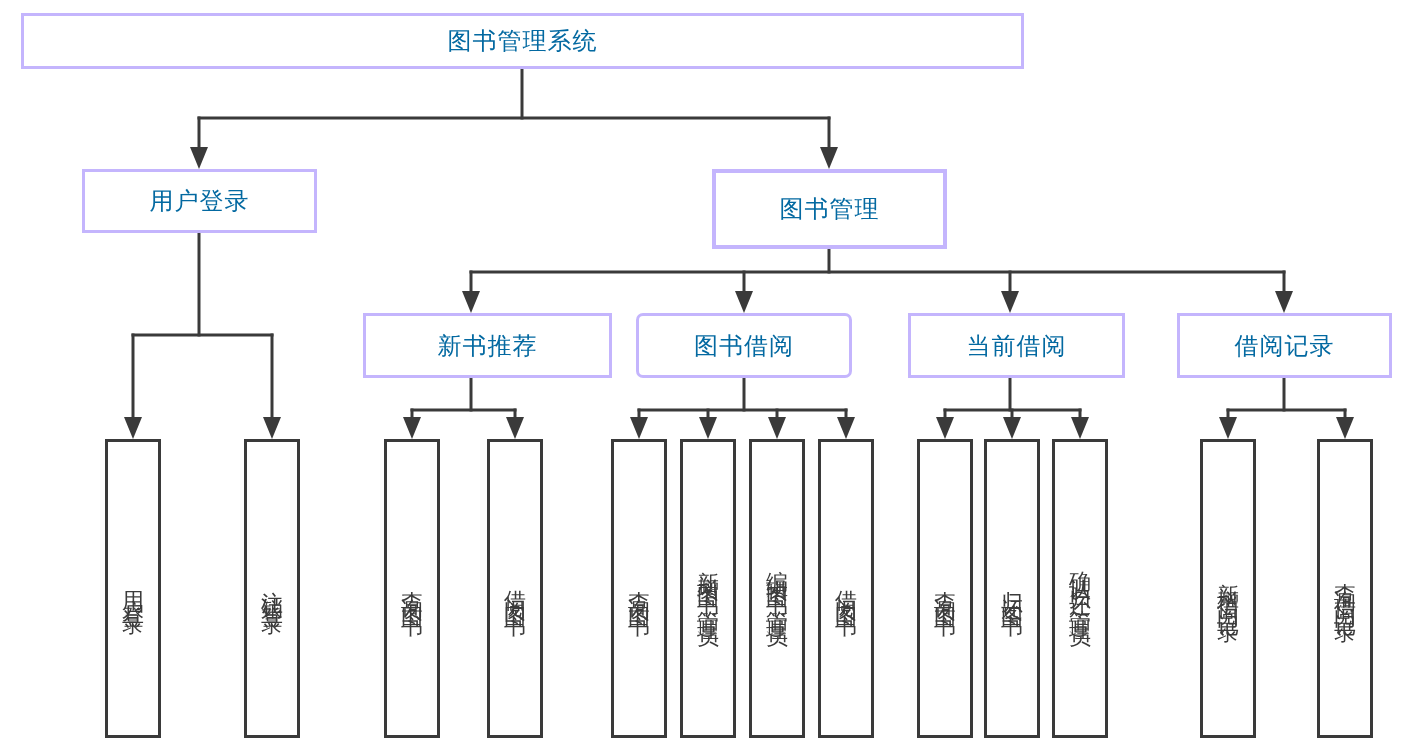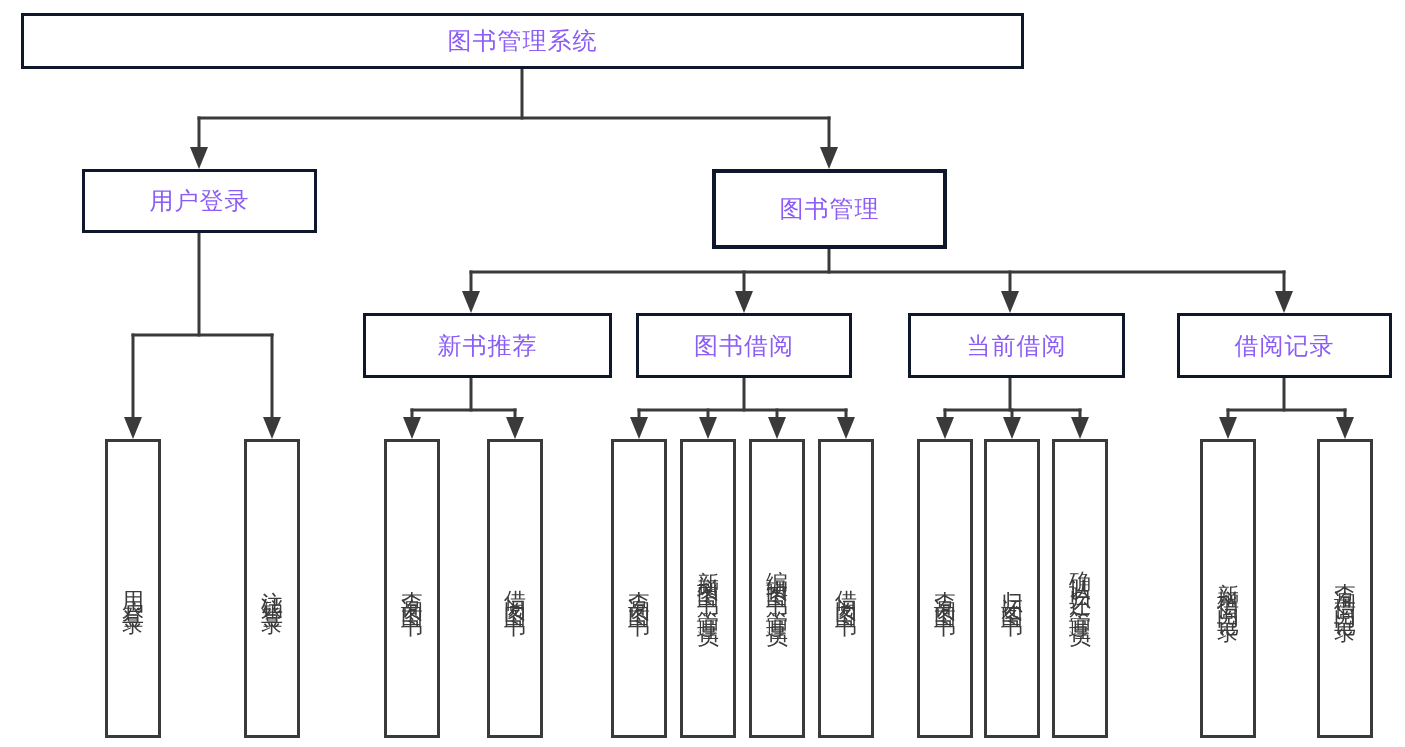--- a/index.html
+++ b/index.html
@@ -16,37 +16,37 @@
     overflow: hidden;
   }
   #connectors {
     position: absolute;
     left: 0; top: 0;
     z-index: 1;
   }
   .node {
     position: absolute;
     box-sizing: border-box;
-    border: 3px solid #0f172a;
+    border: 3px solid #c4b5fd;
     background: #ffffff;
-    color: #8b5cf6;
+    color: #0369a1;
     display: flex;
     align-items: center;
     justify-content: center;
     z-index: 2;
     font-size: 24px;
     letter-spacing: 1px;
     white-space: nowrap;
   }
   .node.root   { left: 21px;  top: 13px;  width: 1003px; height: 56px; }
   .node.l2a    { left: 82px;  top: 169px; width: 235px;  height: 64px; }
   .node.l2b    { left: 712px; top: 169px; width: 235px;  height: 80px; border-width: 4px; }
   .node.l3     { top: 313px;  height: 65px; }
   .node.l3a    { left: 363px;  width: 249px; font-family: Liberation Mono, monospace; }
-  .node.l3b    { left: 636px;  width: 216px; }
+  .node.l3b    { left: 636px;  width: 216px; border-radius: 7px; }
   .node.l3c    { left: 902px;  width: 217px; margin-left: 6px; }
   .node.l3d    { left: 1177px; width: 215px; }
   .leaf {
     position: absolute;
     box-sizing: border-box;
     top: 439px;
     width: 56px;
     height: 299px;
     border: 3px solid #3a3a3a;
     background: #ffffff;

